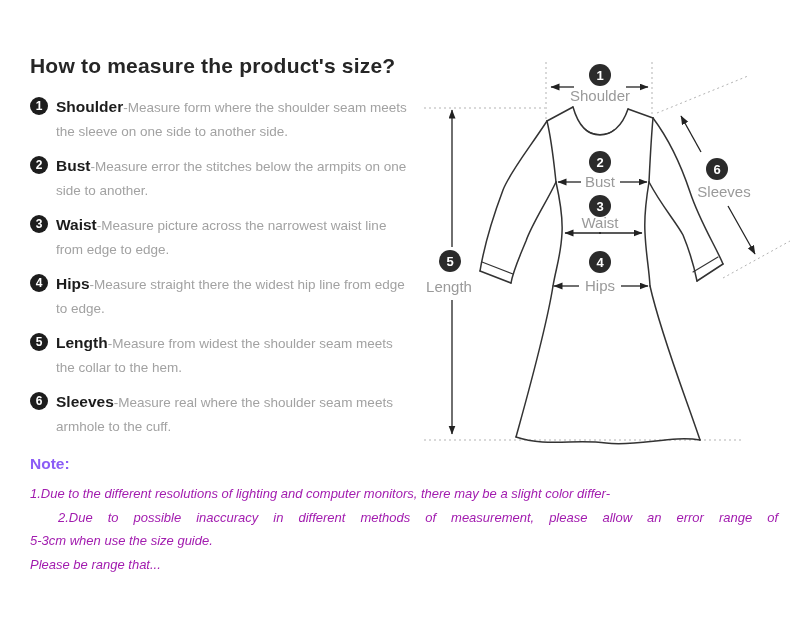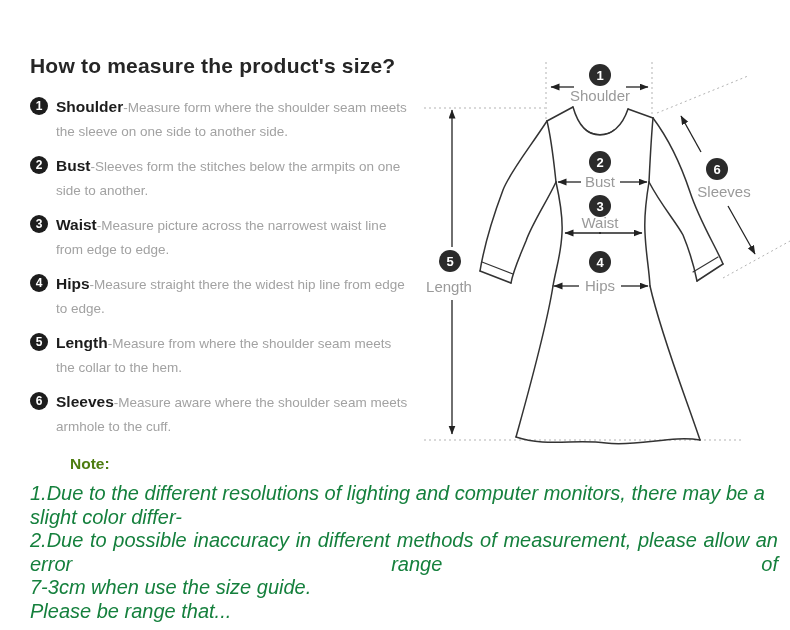--- a/index.html
+++ b/index.html
@@ -16,25 +16,25 @@
   .item{position:relative;padding-left:26px;margin-bottom:11px;line-height:23px;}
   .badge{
     position:absolute;left:0;top:2px;width:18px;height:18px;border-radius:50%;
     background:#1d1d1d;color:#fff;font-size:12px;font-weight:700;
     text-align:center;line-height:18px;
   }
   .term{font-size:15.5px;font-weight:700;color:#1c1c1c;}
   .dash,.desc{font-size:13.5px;color:#a2a2a2;}
   
   .note{position:absolute;left:30px;top:455px;width:748px;}
-  .note-heading{font-size:15.5px;font-weight:700;color:#4d7c0f;margin-bottom:9px;margin-left:40px;}
+  .note-heading{font-size:15.5px;font-weight:700;color:#8b5cf6;margin-bottom:9px;}
   .note-line{
-    font-size:20px;font-style:italic;color:#15803d;line-height:23.5px;
+    font-size:13px;font-style:italic;color:#a21caf;line-height:23.5px;
   }
-  .justify-last{text-align:justify;text-align-last:justify;}
+  .justify-last{text-align:justify;text-align-last:justify;margin-left:28px;}
   
   .diagram{position:absolute;left:0;top:0;}
   .d-label{fill:#9a9a9a;font-size:15px;font-family:"Liberation Sans","DejaVu Sans",sans-serif;}
   .d-num{fill:#ffffff;font-size:13px;font-weight:700;font-family:"Liberation Sans","DejaVu Sans",sans-serif;}
   .outline{stroke:#333;stroke-width:1.5;fill:none;stroke-linecap:round;stroke-linejoin:round;}
   .thin{stroke-width:1.1;}
   .guide{stroke:#b3b3b3;stroke-width:1;fill:none;stroke-dasharray:2 3;}
   .arrow{stroke:#222;stroke-width:1.3;fill:none;}
 </style>
 </head>
@@ -42,33 +42,33 @@
 
 <div class="page">
 
   <h1 class="title">How to measure the product's size?</h1>
 
   <div class="list">
     <div class="item">
       <span class="badge">1</span><span class="term">Shoulder</span><span class="dash">-</span><span class="desc">Measure form where the shoulder seam meets the sleeve on one side to another side.</span>
     </div>
     <div class="item">
-      <span class="badge">2</span><span class="term">Bust</span><span class="dash">-</span><span class="desc">Sleeves form the stitches below the armpits on one side to another.</span>
+      <span class="badge">2</span><span class="term">Bust</span><span class="dash">-</span><span class="desc">Measure error the stitches below the armpits on one side to another.</span>
     </div>
     <div class="item">
       <span class="badge">3</span><span class="term">Waist</span><span class="dash">-</span><span class="desc">Measure picture across the narrowest waist line from edge to edge.</span>
     </div>
     <div class="item">
       <span class="badge">4</span><span class="term">Hips</span><span class="dash">-</span><span class="desc">Measure straight there the widest hip line from edge to edge.</span>
     </div>
     <div class="item">
-      <span class="badge">5</span><span class="term">Length</span><span class="dash">-</span><span class="desc">Measure from where the shoulder seam meets the collar to the hem.</span>
+      <span class="badge">5</span><span class="term">Length</span><span class="dash">-</span><span class="desc">Measure from widest the shoulder seam meets the collar to the hem.</span>
     </div>
     <div class="item">
-      <span class="badge">6</span><span class="term">Sleeves</span><span class="dash">-</span><span class="desc">Measure aware where the shoulder seam meets armhole to the cuff.</span>
+      <span class="badge">6</span><span class="term">Sleeves</span><span class="dash">-</span><span class="desc">Measure real where the shoulder seam meets armhole to the cuff.</span>
     </div>
   </div>
 
   <svg class="diagram" width="790" height="630" viewBox="0 0 790 630" aria-hidden="true">
     <defs>
       <marker id="arr" markerUnits="userSpaceOnUse" markerWidth="10" markerHeight="8" refX="8.5" refY="3.5" orient="auto">
         <path d="M0,0 L9,3.5 L0,7 Z" fill="#222"></path>
       </marker>
     </defs>
 
@@ -140,17 +140,17 @@
       <text class="d-label" x="600" y="291" text-anchor="middle">Hips</text>
       <text class="d-label" x="449" y="292" text-anchor="middle">Length</text>
       <text class="d-label" x="724" y="197" text-anchor="middle">Sleeves</text>
     </g>
   </svg>
 
   <div class="note">
     <div class="note-heading">Note:</div>
     <div class="note-line">1.Due to the different resolutions of lighting and computer monitors, there may be a slight color differ-</div>
     <div class="note-line justify-last">2.Due to possible inaccuracy in different methods of measurement, please allow an error range of</div>
-    <div class="note-line">7-3cm when use the size guide.</div>
+    <div class="note-line">5-3cm when use the size guide.</div>
     <div class="note-line">Please be range that...</div>
   </div>
 
 </div>
 
 </body></html>

